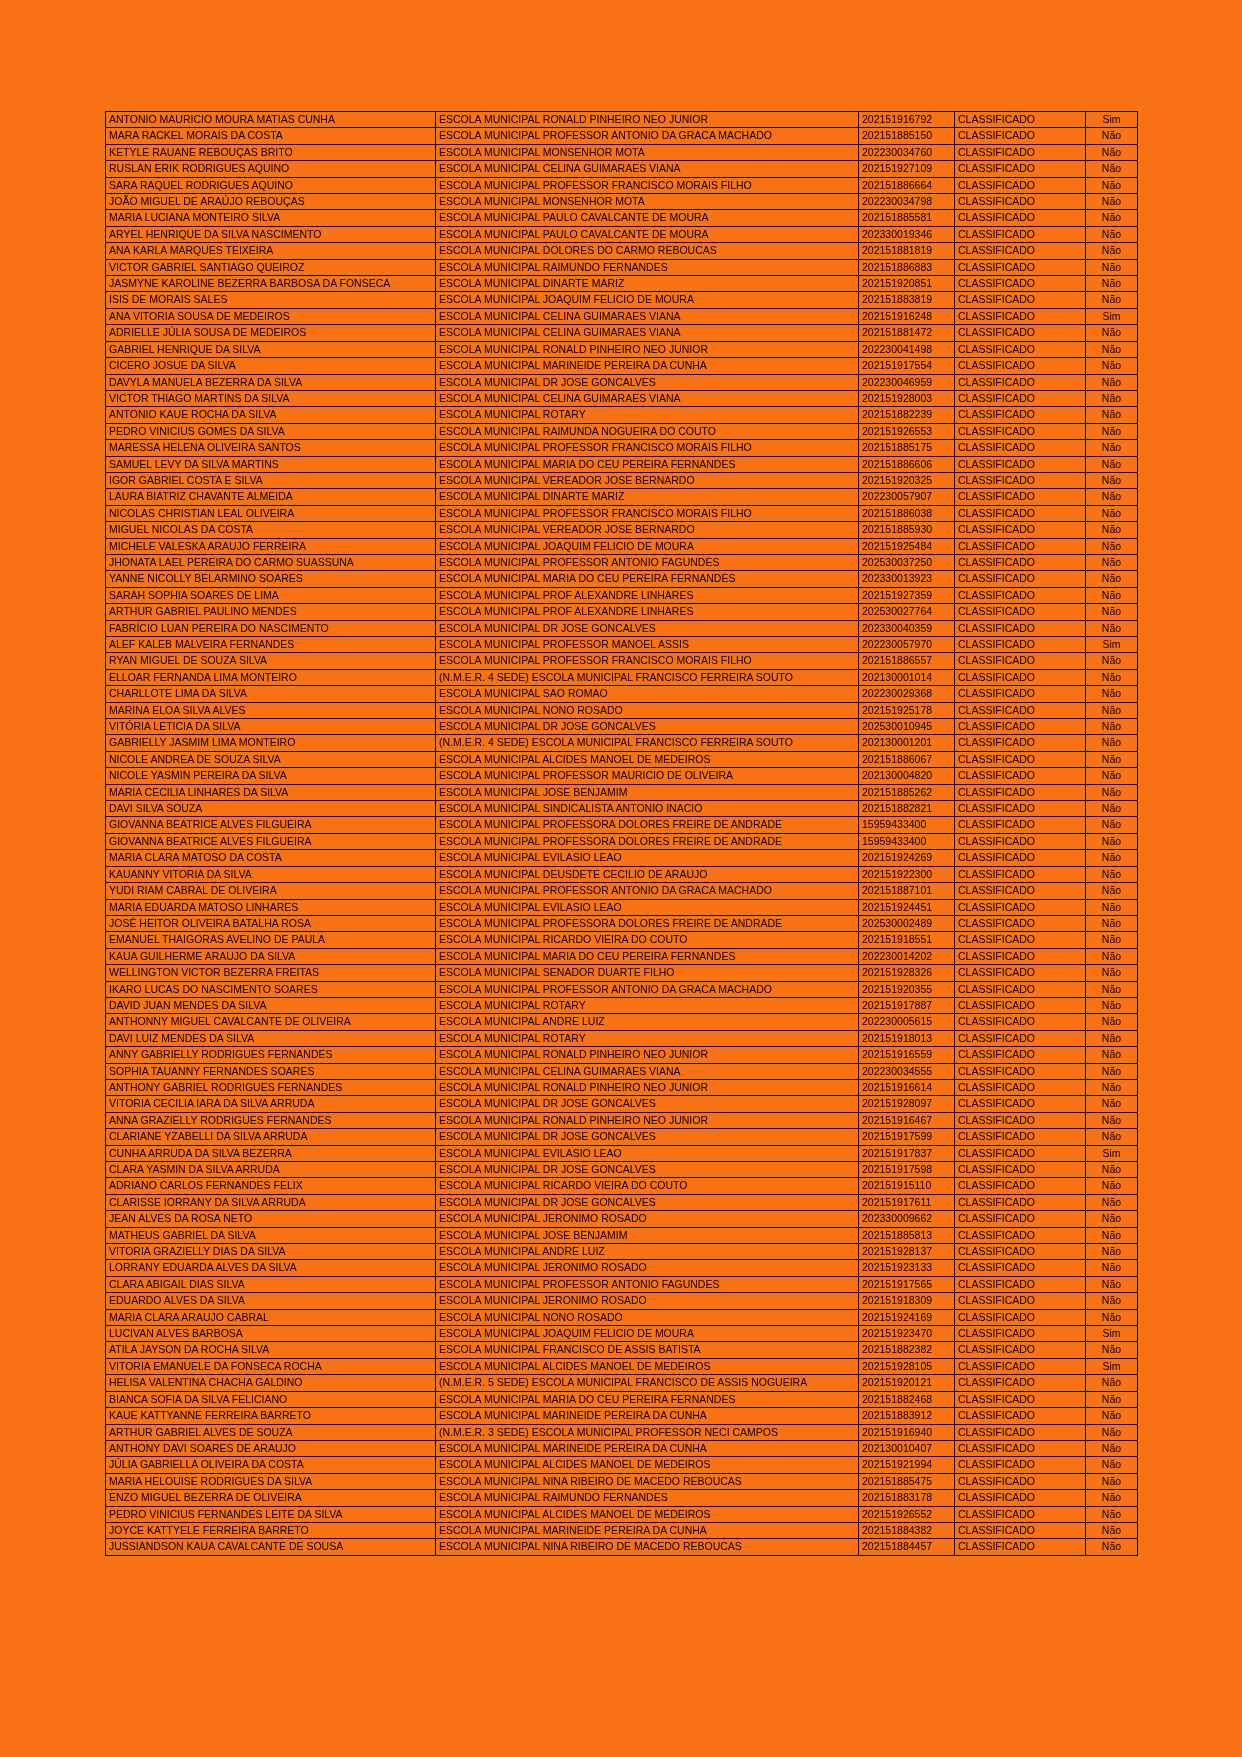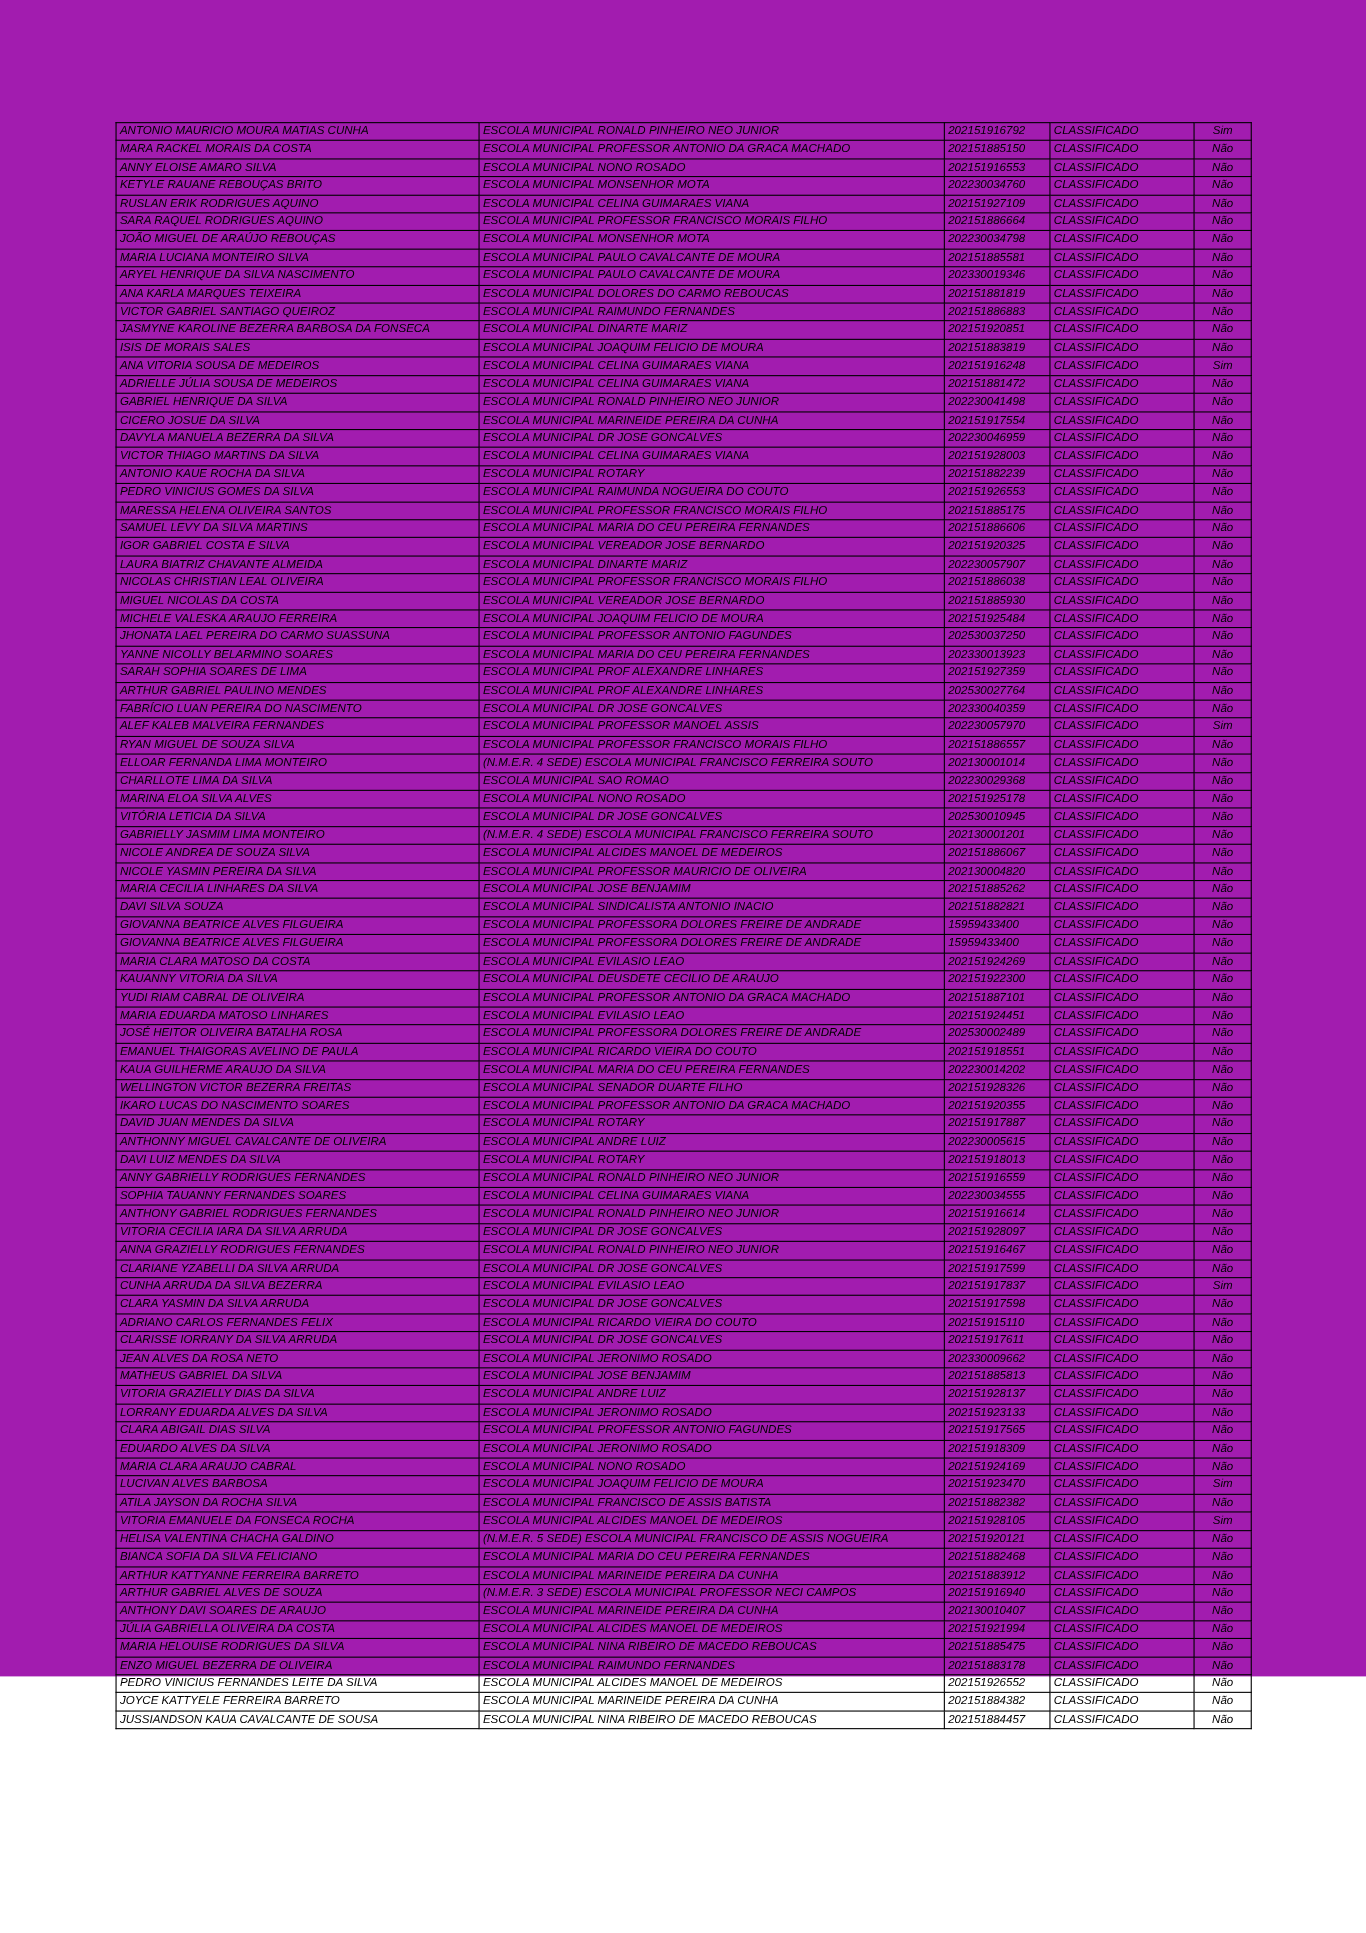--- a/index.html
+++ b/index.html
@@ -11,23 +11,22 @@
     width: 1242px;
     height: 1757px;
     position: relative;
     font-family: "Liberation Sans", sans-serif;
     color: #000000;
   }
   .page {
     position: absolute;
     left: 0; top: 0;
     width: 1242px;
-    height: 1524px;
-    background: #a21caf;
-    font-style: italic;
+    height: 1757px;
+    background: #f97316;
   }
   table.classlist {
     position: absolute;
     left: 105px;
     top: 111px;
     width: 1032px;
     border-collapse: collapse;
     table-layout: fixed;
   }
   table.classlist td {
@@ -67,27 +66,20 @@
           <td class="c-flag">Sim</td>
         </tr>
         <tr>
           <td class="c-name">MARA RACKEL MORAIS DA COSTA</td>
           <td class="c-school">ESCOLA MUNICIPAL PROFESSOR ANTONIO DA GRACA MACHADO</td>
           <td class="c-enroll">202151885150</td>
           <td class="c-status">CLASSIFICADO</td>
           <td class="c-flag">Não</td>
         </tr>
         <tr>
-          <td class="c-name">ANNY ELOISE AMARO SILVA</td>
-          <td class="c-school">ESCOLA MUNICIPAL NONO ROSADO</td>
-          <td class="c-enroll">202151916553</td>
-          <td class="c-status">CLASSIFICADO</td>
-          <td class="c-flag">Não</td>
-        </tr>
-        <tr>
           <td class="c-name">KETYLE RAUANE REBOUÇAS BRITO</td>
           <td class="c-school">ESCOLA MUNICIPAL MONSENHOR MOTA</td>
           <td class="c-enroll">202230034760</td>
           <td class="c-status">CLASSIFICADO</td>
           <td class="c-flag">Não</td>
         </tr>
         <tr>
           <td class="c-name">RUSLAN ERIK RODRIGUES AQUINO</td>
           <td class="c-school">ESCOLA MUNICIPAL CELINA GUIMARAES VIANA</td>
           <td class="c-enroll">202151927109</td>
@@ -613,21 +605,21 @@
           <td class="c-flag">Não</td>
         </tr>
         <tr>
           <td class="c-name">BIANCA SOFIA DA SILVA FELICIANO</td>
           <td class="c-school">ESCOLA MUNICIPAL MARIA DO CEU PEREIRA FERNANDES</td>
           <td class="c-enroll">202151882468</td>
           <td class="c-status">CLASSIFICADO</td>
           <td class="c-flag">Não</td>
         </tr>
         <tr>
-          <td class="c-name">ARTHUR KATTYANNE FERREIRA BARRETO</td>
+          <td class="c-name">KAUE KATTYANNE FERREIRA BARRETO</td>
           <td class="c-school">ESCOLA MUNICIPAL MARINEIDE PEREIRA DA CUNHA</td>
           <td class="c-enroll">202151883912</td>
           <td class="c-status">CLASSIFICADO</td>
           <td class="c-flag">Não</td>
         </tr>
         <tr>
           <td class="c-name">ARTHUR GABRIEL ALVES DE SOUZA</td>
           <td class="c-school">(N.M.E.R. 3 SEDE) ESCOLA MUNICIPAL PROFESSOR NECI CAMPOS</td>
           <td class="c-enroll">202151916940</td>
           <td class="c-status">CLASSIFICADO</td>

